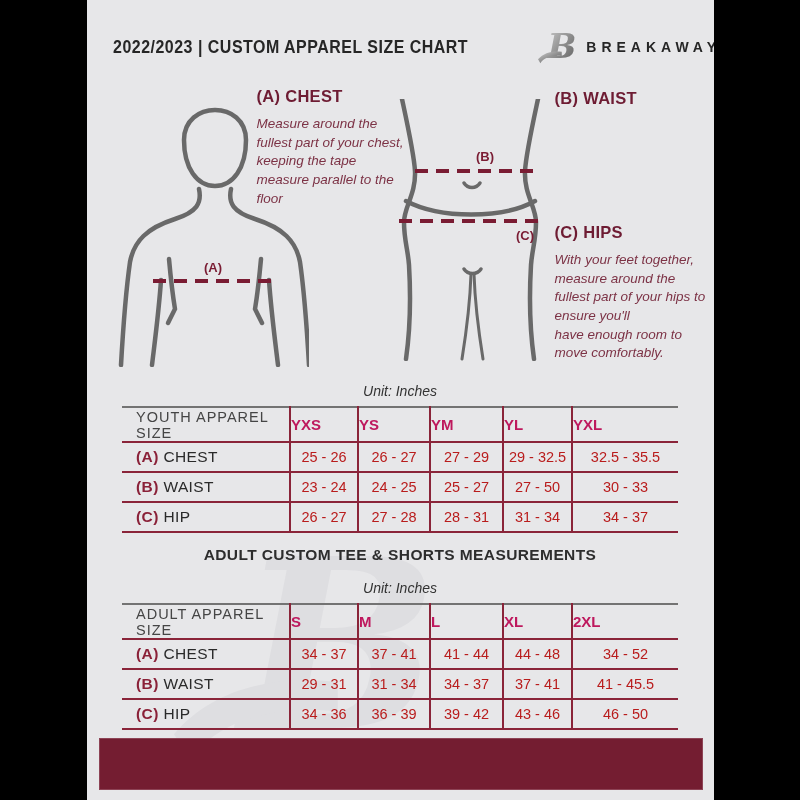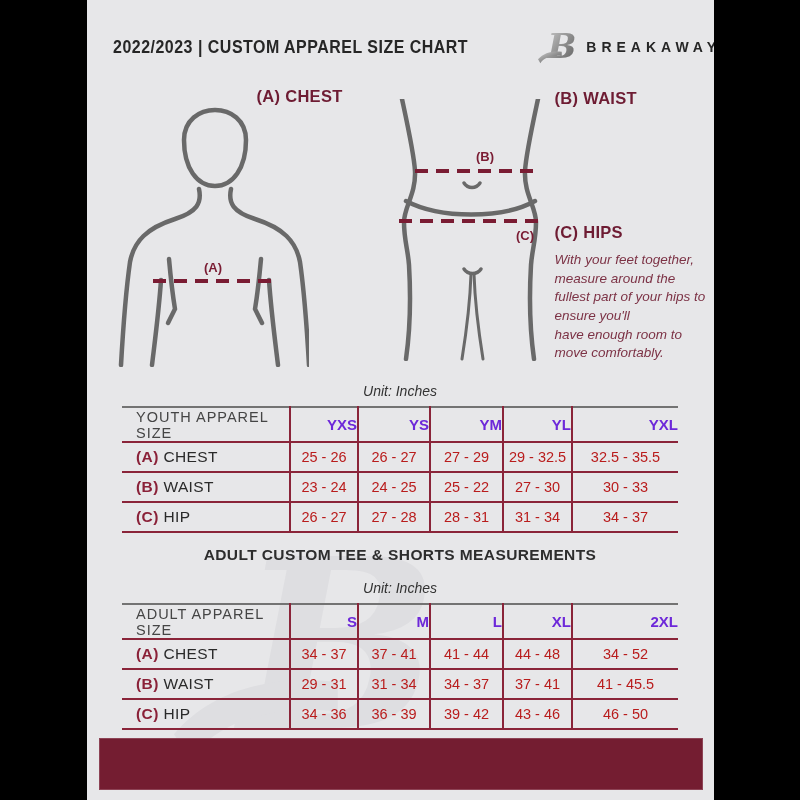--- a/index.html
+++ b/index.html
@@ -58,21 +58,21 @@
   table.size-table{
     border-collapse:collapse;margin:7px auto 0 auto;width:556px;
     border-top:2px solid #737373;border-bottom:2px solid #8a2439;
     position:relative;z-index:1;background:transparent;
   }
   table.size-table th,table.size-table td{padding:0;background:transparent;}
   table.size-table th:not(:first-child),table.size-table td:not(:first-child){
     border-left:2px solid #8a2439;
   }
   table.size-table tbody tr > *{border-top:2px solid #8a2439;}
-  table.size-table th{height:33px;font-size:15px;color:#6d28d9;font-weight:bold;text-align:right;}
+  table.size-table th{height:33px;font-size:15px;color:#be185d;font-weight:bold;text-align:left;}
   table.size-table th.label-col{
     text-align:left;padding-left:14px;font-weight:normal;color:#454545;
     font-size:14.5px;letter-spacing:1px;
   }
   table.size-table td{height:28px;text-align:center;font-size:14.5px;color:#b91c1c;}
   table.size-table td.row-label{
     text-align:left;padding-left:14px;font-size:15.5px;color:#2a2a2a;letter-spacing:0.4px;
   }
   .pfx{color:#8a2138;font-weight:bold;}
   
@@ -130,20 +130,21 @@
       <path class="body-line" style="stroke-width:3" d="M 86 175 C 85 205 81 235 77 260"></path>
       <path class="body-line" style="stroke-width:3" d="M 89 175 C 90 205 94 235 98 260"></path>
       <line class="dash-line" x1="30" y1="72" x2="152" y2="72"></line>
       <text class="fig-label" x="100" y="62" text-anchor="middle">(B)</text>
       <line class="dash-line" x1="14" y1="122" x2="158" y2="122"></line>
       <text class="fig-label" x="140" y="141" text-anchor="middle">(C)</text>
     </svg>
 
     <div class="desc-block desc-chest">
       <h3>(A) CHEST</h3>
+      <p>Measure around the fullest part of your chest, keeping the tape measure parallel to the floor</p>
     </div>
     <div class="desc-block desc-waist">
       <h3>(B) WAIST</h3>
     </div>
     <div class="desc-block desc-hips">
       <h3>(C) HIPS</h3>
       <p>With your feet together, measure around the fullest part of your hips to ensure you'll
 have enough room to move comfortably.</p>
     </div>
   </div>
@@ -174,22 +175,22 @@
           <td>25 - 26</td>
           <td>26 - 27</td>
           <td>27 - 29</td>
           <td>29 - 32.5</td>
           <td>32.5 - 35.5</td>
         </tr>
         <tr>
           <td class="row-label"><span class="pfx">(B)</span><span> WAIST</span></td>
           <td>23 - 24</td>
           <td>24 - 25</td>
-          <td>25 - 22</td>
-          <td>27 - 30</td>
+          <td>25 - 27</td>
+          <td>27 - 50</td>
           <td>30 - 33</td>
         </tr>
         <tr>
           <td class="row-label"><span class="pfx">(C)</span><span> HIP</span></td>
           <td>26 - 27</td>
           <td>27 - 28</td>
           <td>28 - 31</td>
           <td>31 - 34</td>
           <td>34 - 37</td>
         </tr>

